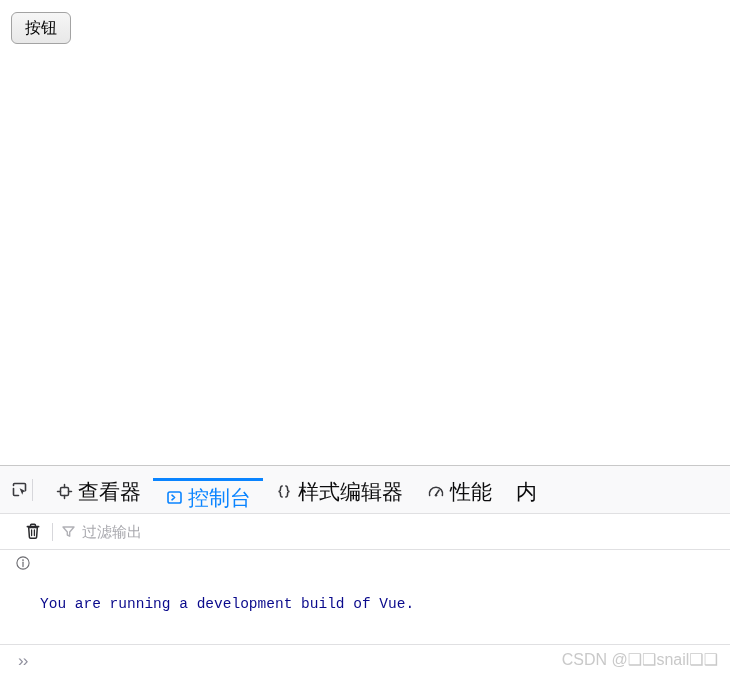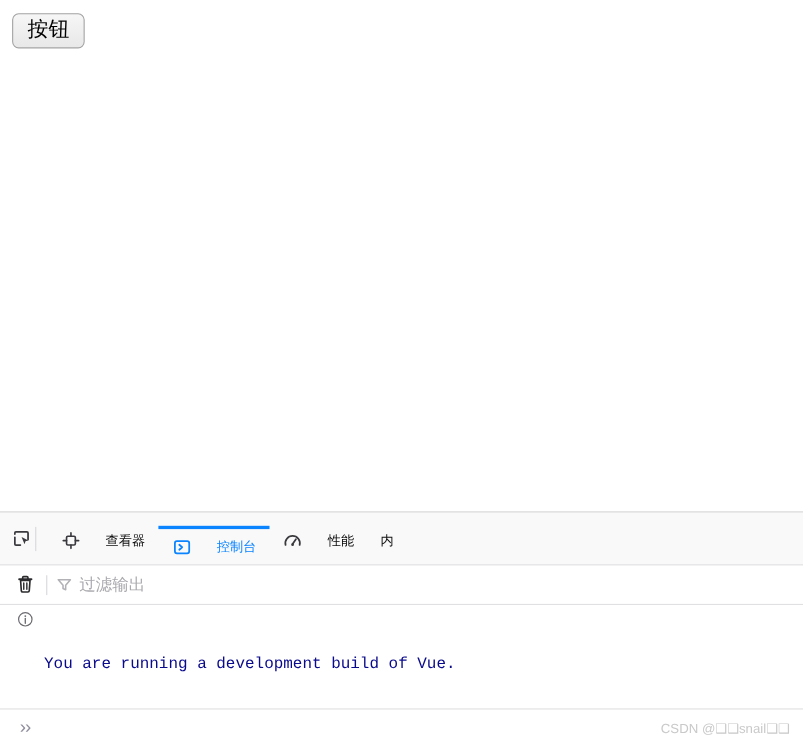--- a/index.html
+++ b/index.html
@@ -24,21 +24,21 @@
     height: 465px;
     background: #ffffff;
     box-sizing: border-box;
   }
   #page-button {
     position: absolute;
     left: 11px;
     top: 12px;
     padding: 5px 13px;
     font-family: "Liberation Sans", sans-serif;
-    font-size: 19px;
+    font-size: 16px;
     line-height: 20px;
     color: #000000;
     background: #efefef;
     background-image: linear-gradient(#f6f6f6, #e8e8e8);
     border: 1px solid #a3a3a3;
     border-radius: 6px;
     cursor: default;
   }
 
   
@@ -80,25 +80,25 @@
   }
   .tabs {
     display: flex;
     align-items: stretch;
     flex: 1;
     min-width: 0;
   }
   .tab {
     display: flex;
     align-items: center;
-    gap: 23px;
+    gap: 5px;
     padding: 0 12px;
     border-top: 3px solid transparent;
     color: #0c0c0d;
-    font-size: 12px;
+    font-size: 21px;
     white-space: nowrap;
     cursor: default;
     box-sizing: border-box;
   }
   .tab .tab-label { line-height: 1; }
   .tab.active {
     border-top-color: #0a84ff;
     color: #0a84ff;
     margin-top: 12px;
   }
@@ -113,21 +113,21 @@
   .tab .icon svg { display: block; }
 
   
   #filter-bar {
     height: 36px;
     min-height: 36px;
     background: #ffffff;
     border-bottom: 1px solid #e0e0e2;
     display: flex;
     align-items: center;
-    padding: 0 10px;
+    padding: 0 20px;
     box-sizing: border-box;
   }
   #trash-button {
     width: 26px;
     height: 26px;
     display: flex;
     align-items: center;
     justify-content: center;
     cursor: default;
   }
@@ -216,21 +216,21 @@
     font-family: "Liberation Mono", monospace;
     font-size: 14px;
     color: #0c0c0d;
     margin-left: 8px;
   }
   #watermark {
     position: absolute;
     right: 12px;
     bottom: 6px;
     font-family: "Liberation Sans", sans-serif;
-    font-size: 12px;
+    font-size: 16px;
     color: #c9c9c9;
     white-space: nowrap;
     user-select: none;
   }
 </style>
 </head>
 <body>
 
 <div id="page-viewport">
   <button id="page-button">按钮</button>
@@ -268,20 +268,29 @@
           <svg width="17" height="17" viewBox="0 0 17 17" aria-hidden="true">
             <rect x="2" y="3" width="13" height="11" rx="1.8" fill="none" stroke="#0a84ff" stroke-width="1.6"></rect>
             <path d="M6 6.2l2.6 2.3L6 10.8" fill="none" stroke="#0a84ff" stroke-width="1.6" stroke-linecap="round" stroke-linejoin="round"></path>
           </svg>
         </span>
         <span class="tab-label">控制台</span>
       </div>
 
 
 
+      <div class="tab">
+        <span class="icon">
+          <svg width="19" height="17" viewBox="0 0 19 17" aria-hidden="true">
+            <path d="M7.6 2.6c-1.9 0-1.9 2.6-1.9 3.8 0 1.3-1 2.1-2.1 2.1 1.1 0 2.1.8 2.1 2.1 0 1.2 0 3.8 1.9 3.8" fill="none" stroke="#3a3a3e" stroke-width="1.6" stroke-linecap="round"></path>
+            <path d="M11.4 2.6c1.9 0 1.9 2.6 1.9 3.8 0 1.3 1 2.1 2.1 2.1-1.1 0-2.1.8-2.1 2.1 0 1.2 0 3.8-1.9 3.8" fill="none" stroke="#3a3a3e" stroke-width="1.6" stroke-linecap="round"></path>
+          </svg>
+        </span>
+        <span class="tab-label">样式编辑器</span>
+      </div>
 
       <div class="tab">
         <span class="icon">
           <svg width="18" height="17" viewBox="0 0 18 17" aria-hidden="true">
             <path d="M2.6 12.4a6.6 6.6 0 1 1 12.8 0" fill="none" stroke="#3a3a3e" stroke-width="1.6" stroke-linecap="round"></path>
             <path d="M9 11.6l3-4.4" fill="none" stroke="#3a3a3e" stroke-width="1.6" stroke-linecap="round"></path>
             <circle cx="9" cy="12.2" r="1.25" fill="#3a3a3e"></circle>
           </svg>
         </span>
         <span class="tab-label">性能</span>

